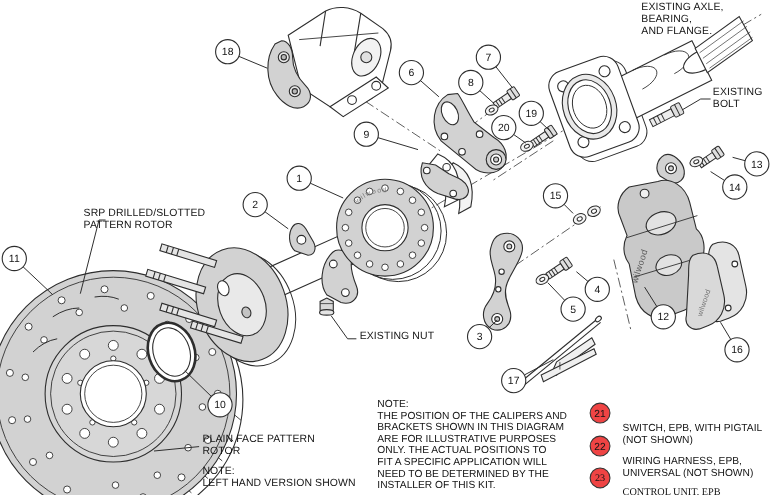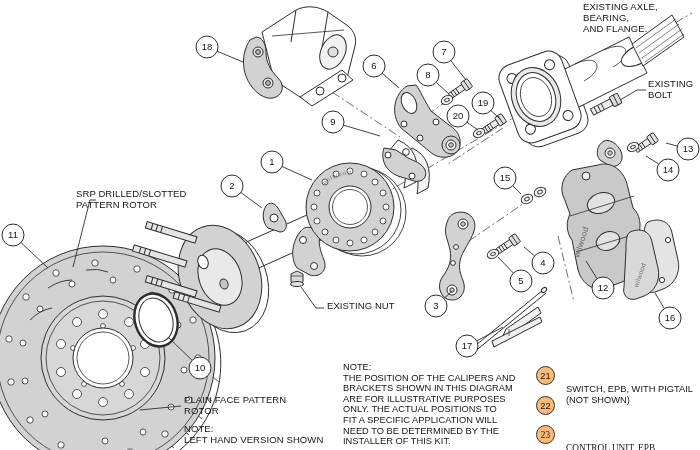--- a/index.html
+++ b/index.html
@@ -4,21 +4,21 @@
 <style>
   html,body{margin:0;padding:0;background:#fff;}
   .canvas{position:relative;width:700px;height:450px;background:#fff;overflow:hidden;
           font-family:"Liberation Sans",sans-serif;color:#141414;}
   .canvas svg{position:absolute;left:0;top:0;}
   .lbl{position:absolute;font-size:9.5px;line-height:11px;letter-spacing:.1px;
        white-space:pre-line;color:#141414;}
   .note{position:absolute;font-size:9.3px;line-height:10.6px;white-space:pre-line;color:#141414;}
   .epb-row{position:absolute;display:flex;align-items:flex-start;left:536px;}
   .epb-num{flex:0 0 auto;width:17px;height:17px;border:1px solid #333;border-radius:50%;
-           background:#fdba74;font-size:9.3px;display:flex;align-items:center;justify-content:center;
+           background:#ef4444;font-size:9.3px;display:flex;align-items:center;justify-content:center;
            margin-top:2px;}
   .epb-txt{margin-left:11px;font-size:9.3px;line-height:10.5px;white-space:pre-line;margin-top:20px;}
   text{font-family:"Liberation Sans",sans-serif;}
 </style>
 </head>
 <body>
 
 <div class="canvas">
 
 <svg id="diagram-svg" width="700" height="450" viewBox="0 0 700 450">
@@ -500,20 +500,22 @@
 INSTALLER OF THIS KIT.</div>
 
 <div id="epb-list">
       <div class="epb-row" style="top: 364px;">
         <span class="epb-num">21</span>
         <span class="epb-txt">SWITCH, EPB, WITH PIGTAIL
 (NOT SHOWN)</span>
       </div>
       <div class="epb-row" style="top: 394px; justify-content: space-between;">
         <span class="epb-num">22</span>
+        <span class="epb-txt">WIRING HARNESS, EPB,
+UNIVERSAL (NOT SHOWN)</span>
       </div>
       <div class="epb-row" style="top: 423px; font-family: Liberation Serif, serif;">
         <span class="epb-num">23</span>
         <span class="epb-txt">CONTROL UNIT, EPB
 (NOT SHOWN)</span>
       </div>
     </div>
 
 </div>
 

